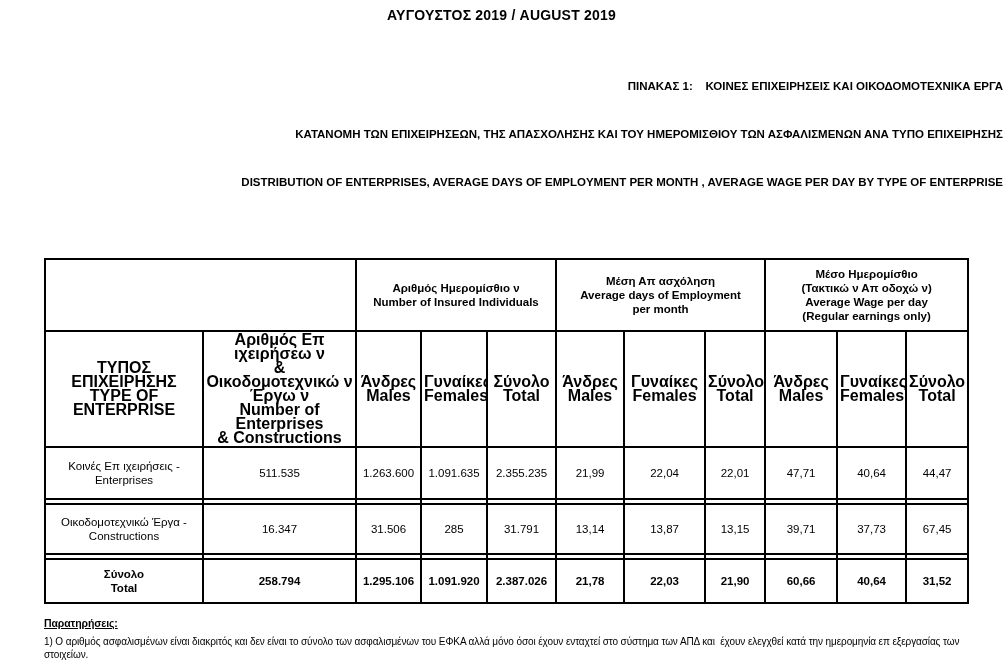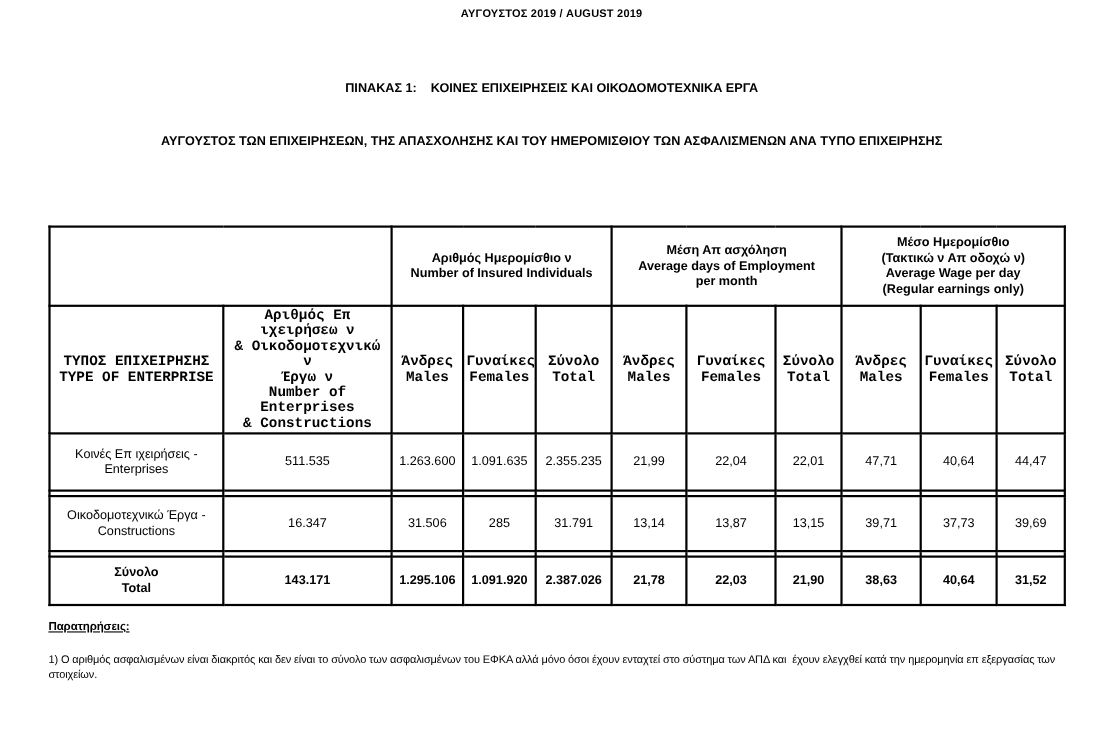--- a/index.html
+++ b/index.html
@@ -13,26 +13,26 @@
     position: relative;
     width: 1003px;
     height: 671px;
     background: #ffffff;
     overflow: hidden;
   }
   .period-title {
     padding-top: 7px;
     text-align: center;
     font-weight: bold;
-    font-size: 10px;
+    font-size: 14px;
     letter-spacing: 0.2px;
   }
   .title-block {
     margin-top: 23px;
-    text-align: center;
+    text-align: right;
     font-weight: bold;
     font-size: 11.5px;
     line-height: 16px;
     white-space: pre-wrap;
   }
   table.stats {
     margin: 36px 0 0 44px;
     border-collapse: collapse;
     table-layout: fixed;
     width: 924px;
@@ -41,21 +41,21 @@
     border: 2px solid #000;
     text-align: center;
     vertical-align: middle;
     font-size: 11px;
     padding: 1px 2px;
     white-space: pre-line;
     overflow: hidden;
   }
   td.blank-corner { border: none; }
   tr.group-row td { height: 68px; font-weight: bold; font-size: 11.5px; line-height: 14px; }
-  tr.colhead-row td { height: 88px; font-weight: bold; font-size: 13px; line-height: 14px; font-family: Liberation Mono, monospace; }
+  tr.colhead-row td { height: 88px; font-weight: bold; font-size: 16px; line-height: 14px; }
   td.row-label {
     text-align: left;
     font-weight: normal;
     padding-left: 4px;
     font-size: 11.5px;
     line-height: 14px;
   }
   tr.data-row td { height: 46px; font-size: 11.5px; }
   tr.data-row.first td { height: 48px; }
   tr.spacer-row td { height: 3px; padding: 0; }
@@ -64,34 +64,35 @@
     margin: 13px 0 0 44px;
     width: 952px;
     font-size: 10px;
     line-height: 1.32;
     letter-spacing: -0.1px;
   }
   .note-heading {
     font-weight: bold;
     text-decoration: underline;
     font-size: 10.5px;
-    margin-bottom: 16px;
+    margin-bottom: 4px;
   }
   .note-item { margin-bottom: 5px; white-space: pre-wrap; }
 </style>
 </head>
 <body>
 
 <div class="page">
 
   <div class="period-title">ΑΥΓΟΥΣΤΟΣ 2019 / AUGUST 2019</div>
 
   <div class="title-block">
     <div>ΠΙΝΑΚΑΣ 1:    ΚΟΙΝΕΣ ΕΠΙΧΕΙΡΗΣΕΙΣ ΚΑΙ ΟΙΚΟΔΟΜΟΤΕΧΝΙΚΑ ΕΡΓΑ</div>
-    <div>ΑΥΓΟΥΣΤΟΣ ΤΩΝ ΕΠΙΧΕΙΡΗΣΕΩΝ, ΤΗΣ ΑΠΑΣΧΟΛΗΣΗΣ ΚΑΙ ΤΟΥ ΗΜΕΡΟΜΙΣΘΙΟΥ ΤΩΝ ΑΣΦΑΛΙΣΜΕΝΩΝ ΑΝΑ ΤΥΠΟ ΕΠΙΧΕΙΡΗΣΗΣ</div>
+    <div>ΚΑΤΑΝΟΜΗ ΤΩΝ ΕΠΙΧΕΙΡΗΣΕΩΝ, ΤΗΣ ΑΠΑΣΧΟΛΗΣΗΣ ΚΑΙ ΤΟΥ ΗΜΕΡΟΜΙΣΘΙΟΥ ΤΩΝ ΑΣΦΑΛΙΣΜΕΝΩΝ ΑΝΑ ΤΥΠΟ ΕΠΙΧΕΙΡΗΣΗΣ</div>
+    <div>DISTRIBUTION OF ENTERPRISES, AVERAGE DAYS OF EMPLOYMENT PER MONTH , AVERAGE WAGE PER DAY BY TYPE OF ENTERPRISE</div>
   </div>
 
   <table class="stats">
     <colgroup>
       <col style="width:158px">
         <col style="width:153px">
       <col style="width:65px">
         <col style="width:66px">
         <col style="width:69px">
       <col style="width:68px">
@@ -173,46 +174,46 @@
 Constructions</td>
         <td>16.347</td>
         <td>31.506</td>
         <td>285</td>
         <td>31.791</td>
         <td>13,14</td>
         <td>13,87</td>
         <td>13,15</td>
         <td>39,71</td>
         <td>37,73</td>
-        <td>39,69</td>
+        <td>67,45</td>
       </tr>
       <tr class="spacer-row">
         <td></td>
           <td></td>
           <td></td>
           <td></td>
           <td></td>
           <td></td>
           <td></td>
           <td></td>
           <td></td>
           <td></td>
           <td></td>
       </tr>
       <tr class="total-row">
         <td class="row-label">Σύνολο
 Total</td>
-        <td>143.171</td>
+        <td>258.794</td>
         <td>1.295.106</td>
         <td>1.091.920</td>
         <td>2.387.026</td>
         <td>21,78</td>
         <td>22,03</td>
         <td>21,90</td>
-        <td>38,63</td>
+        <td>60,66</td>
         <td>40,64</td>
         <td>31,52</td>
       </tr>
     </tbody>
   </table>
 
   <div class="notes gr">
     <div class="note-heading">Παρατηρήσεις:</div>
     <div class="note-item">1) Ο αριθμός ασφαλισμένων είναι διακριτός και δεν είναι το σύνολο των ασφαλισμένων του ΕΦΚΑ αλλά μόνο όσοι έχουν ενταχτεί στο σύστημα των ΑΠΔ και  έχουν ελεγχθεί κατά την ημερομηνία επ εξεργασίας των στοιχείων.</div>
 

